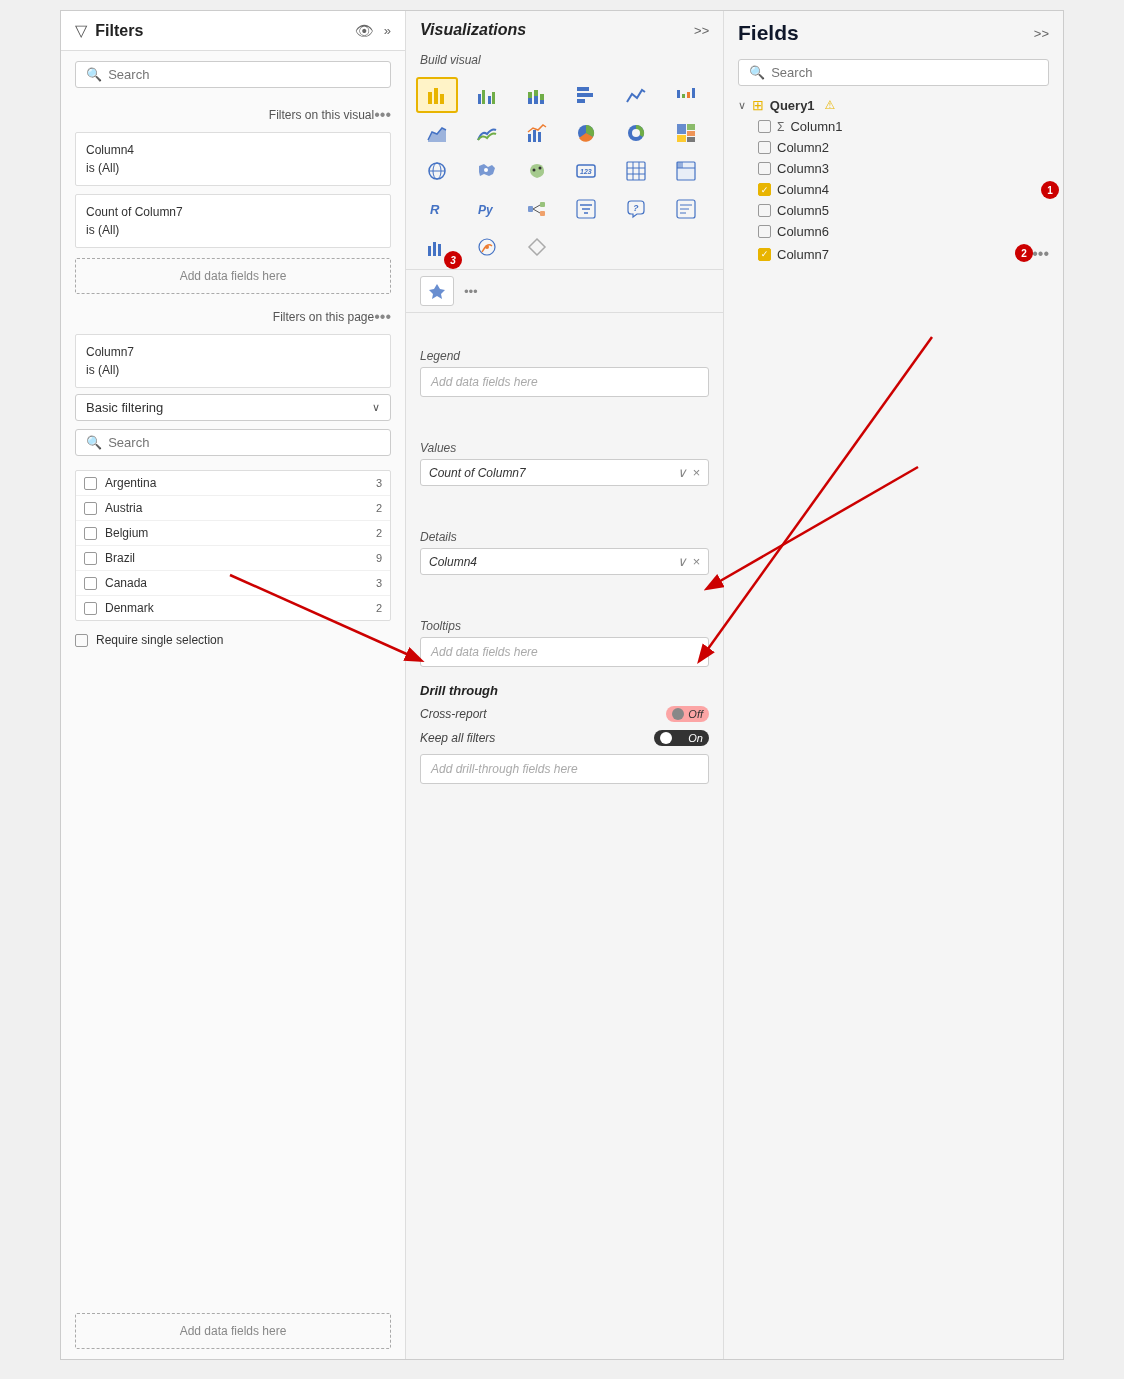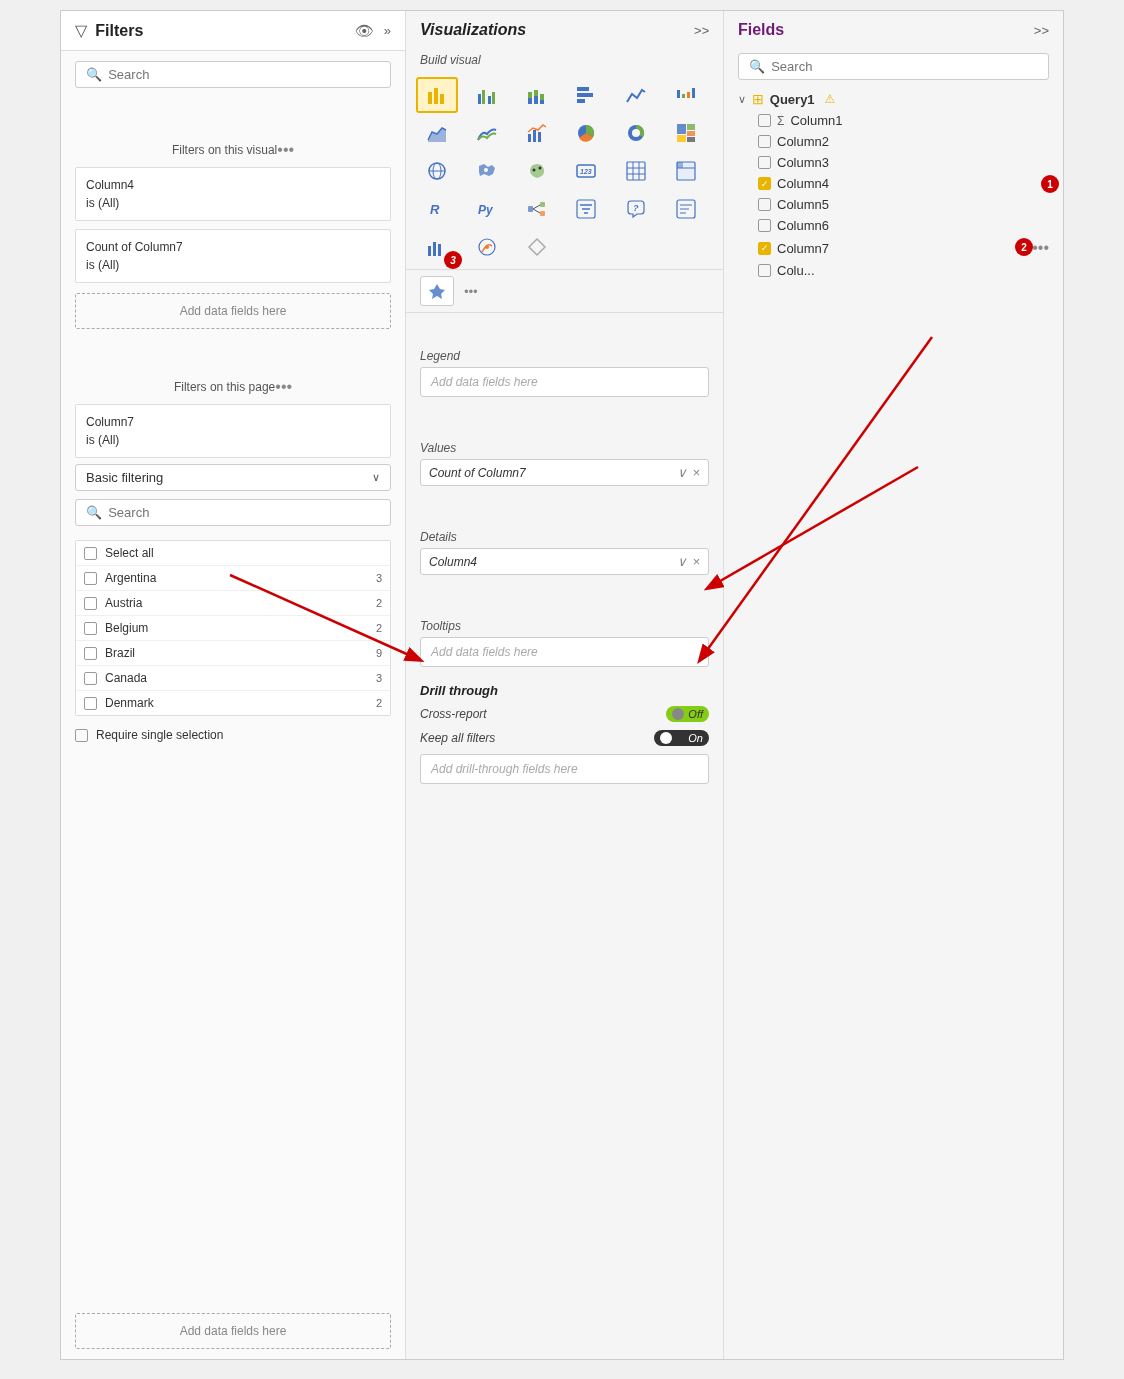--- a/index.html
+++ b/index.html
@@ -74,23 +74,22 @@
       font-size: 13px;
       width: 100%;
       background: transparent;
       color: #333;
     }
     .section-label {
       font-size: 12px;
       color: #555;
       padding: 8px 14px 4px;
       display: flex;
-      justify-content: center;
-      align-items: center;
-      margin-top: 35px;
+      justify-content: flex-end;
+      align-items: center;
     }
     .dots-menu {
       color: #888;
       font-size: 16px;
       cursor: pointer;
     }
     .filter-card {
       background: #fff;
       border: 1px solid #ddd;
       border-radius: 2px;
@@ -313,21 +312,21 @@
       display: flex;
       align-items: center;
       justify-content: space-between;
       padding: 4px 0;
       font-size: 12px;
       color: #444;
     }
     .toggle-off {
       display: inline-flex;
       align-items: flex-end;
-      background: #84cc16;
+      background: #fca5a5;
       border-radius: 10px;
       padding: 2px 6px;
       font-size: 11px;
       color: #333;
       gap: 4px;
       cursor: pointer;
     }
     .toggle-on {
       display: inline-flex;
       align-items: center;
@@ -362,24 +361,24 @@
       display: flex;
       flex-direction: column;
     }
     .fields-panel-header {
       display: flex;
       align-items: center;
       padding: 10px 14px;
       background: #f5f5f5;
     }
     .fields-panel-title {
-      font-size: 16px;
+      font-size: 21px;
       font-weight: 600;
       flex: 1;
-      color: #701a75;
+      color: #0f172a;
     }
     .fields-search-box {
       display: flex;
       align-items: center;
       border: 1px solid #ccc;
       border-radius: 3px;
       padding: 5px 10px;
       margin: 4px 14px 8px;
       background: #fff;
     }
@@ -542,24 +541,20 @@
       </div>
 
       <div class="search-box" style="margin-top:6px;">
         <span class="search-icon-sm">🔍</span>
         <input class="search-input" type="text" placeholder="Search" style="">
       </div>
 
       <div class="filter-list-outer">
         <div class="filter-list-container">
 
-          <div class="filter-list-item">
-            <span class="checkbox-box"></span>
-            <span>Select all</span>
-          </div>
 
           <div class="filter-list-item">
             <span class="checkbox-box"></span>
             <span>Argentina</span>
             <span class="filter-item-count">3</span>
           </div>
 
           <div class="filter-list-item">
             <span class="checkbox-box"></span>
             <span>Austria</span>
@@ -932,21 +927,17 @@
         </div>
 
         <div class="column-row" style="position:relative;">
           <span class="checkbox-checked">✓</span>
           <span>Column7</span>
           <span class="column-more">•••</span>
 
           <div style="position:absolute; right:16px; top:2px; width:18px; height:18px; border-radius:50%; background:#cc0000; color:#fff; font-size:10px; font-weight:bold; display:flex; align-items:center; justify-content:center;">2</div>
         </div>
 
-        <div class="column-row">
-          <span class="checkbox-box"></span>
-          <span>Colu...</span>
-        </div>
       </div>
     </div>
 
   </div>
 </div>
 
 </body></html>

